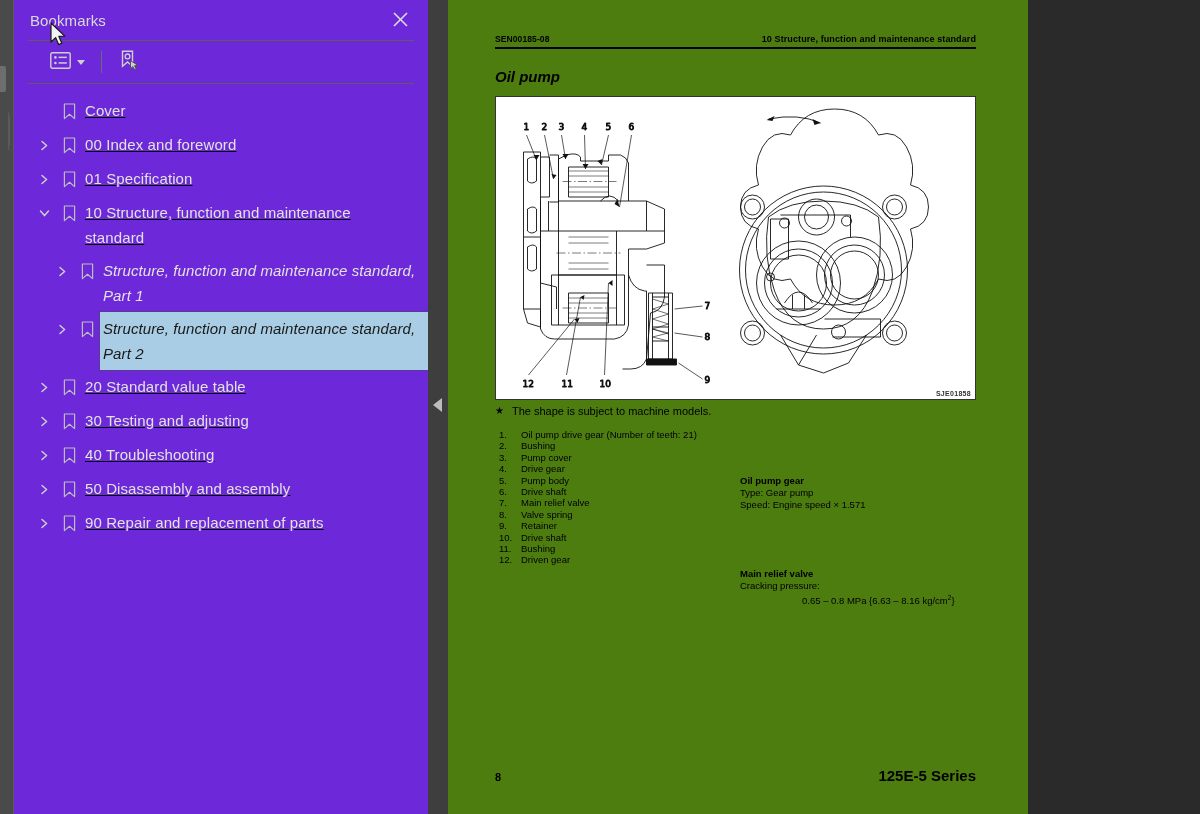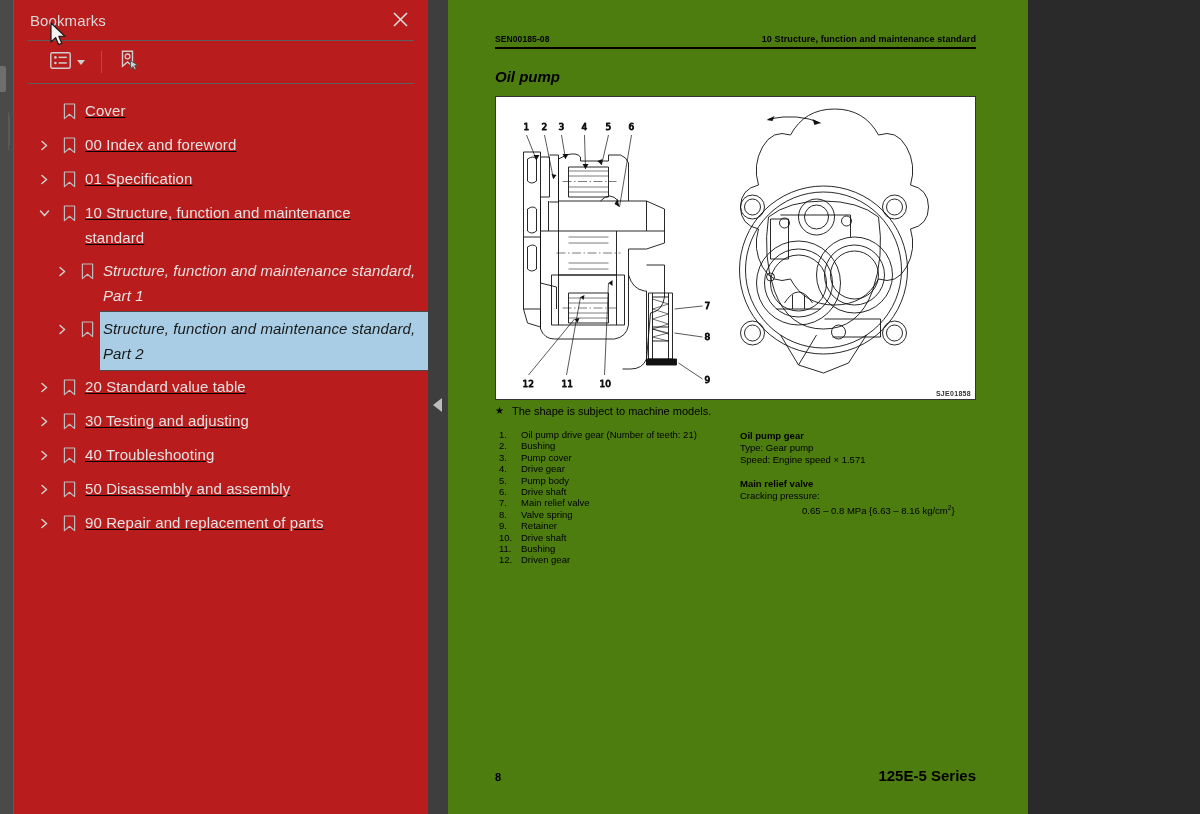--- a/index.html
+++ b/index.html
@@ -30,21 +30,21 @@
   .rail-notch:before {
     content: ""; position: absolute; left: 0; top: 4px;
     width: 9px; height: 30px;
     border-left: 1px solid #5a5a5a;
     clip-path: polygon(0 0, 100% 18%, 100% 82%, 0 100%);
   }
 
   
   .sidebar {
     width: 414px; flex: 0 0 414px; height: 814px;
-    background: #b91c1c; position: relative;
+    background: #6d28d9; position: relative;
     display: flex; flex-direction: column;
   }
   .sb-header {
     height: 40px; flex: 0 0 40px; position: relative;
     display: flex; align-items: center;
   }
   .sb-title {
     font-size: 15px; color: #d9d9d9; margin-left: 16px; letter-spacing: .1px;
   }
   .sb-close {
@@ -145,21 +145,21 @@
   .note-row { position: absolute; top: 405px; left: 0; display: flex; gap: 8px; align-items: flex-start; }
   .note-star { font-size: 10px; color: #000; line-height: 12px; }
   .note-text { font-size: 11px; color: #000; line-height: 12px; }
 
   .parts { position: absolute; top: 429px; left: 4px; }
   .part-li { display: flex; font-size: 9.5px; color: #000; line-height: 11.4px; }
   .part-num { width: 22px; flex: 0 0 22px; }
   .part-name { white-space: nowrap; }
 
   .specs { position: absolute; top: 430px; left: 245px; }
-  .spec-h { font-size: 9.5px; font-weight: bold; color: #000; line-height: 12px; }
+  .spec-h { font-size: 9.5px; font-weight: bold; color: #000; line-height: 12px; margin-top: 45px; }
   .spec-l { font-size: 9.5px; color: #000; line-height: 12px; white-space: nowrap; }
   .spec-gap { height: 12px; }
   .spec-indent { padding-left: 62px; }
   .sup { font-size: 6.5px; vertical-align: super; }
 
   .pg-footer { position: absolute; bottom: 30px; left: 0; right: 0; display: flex; justify-content: space-between; align-items: baseline; }
   .pg-foot-left { font-size: 11px; font-weight: bold; color: #000; }
   .pg-foot-right { font-size: 15px; font-weight: bold; color: #000; }
 
   

